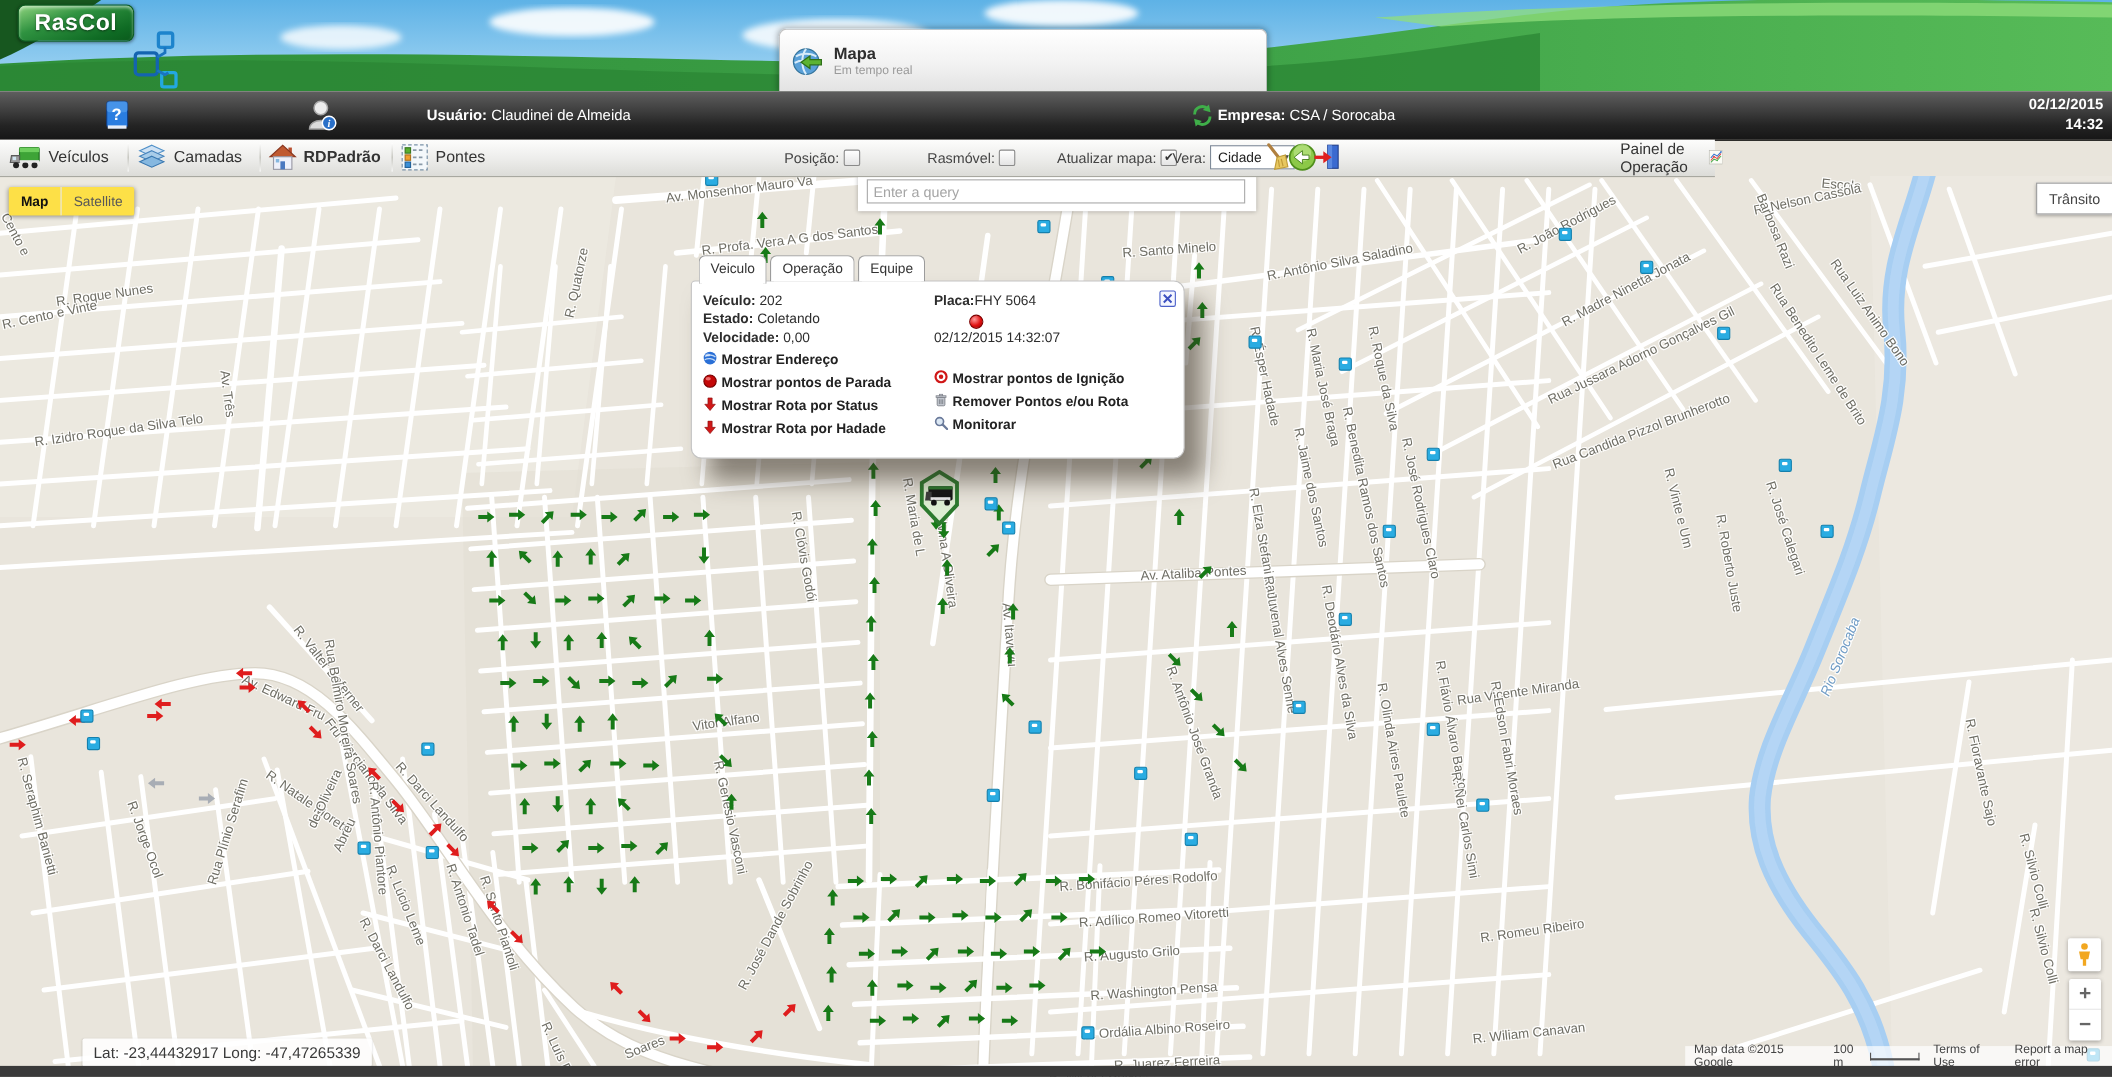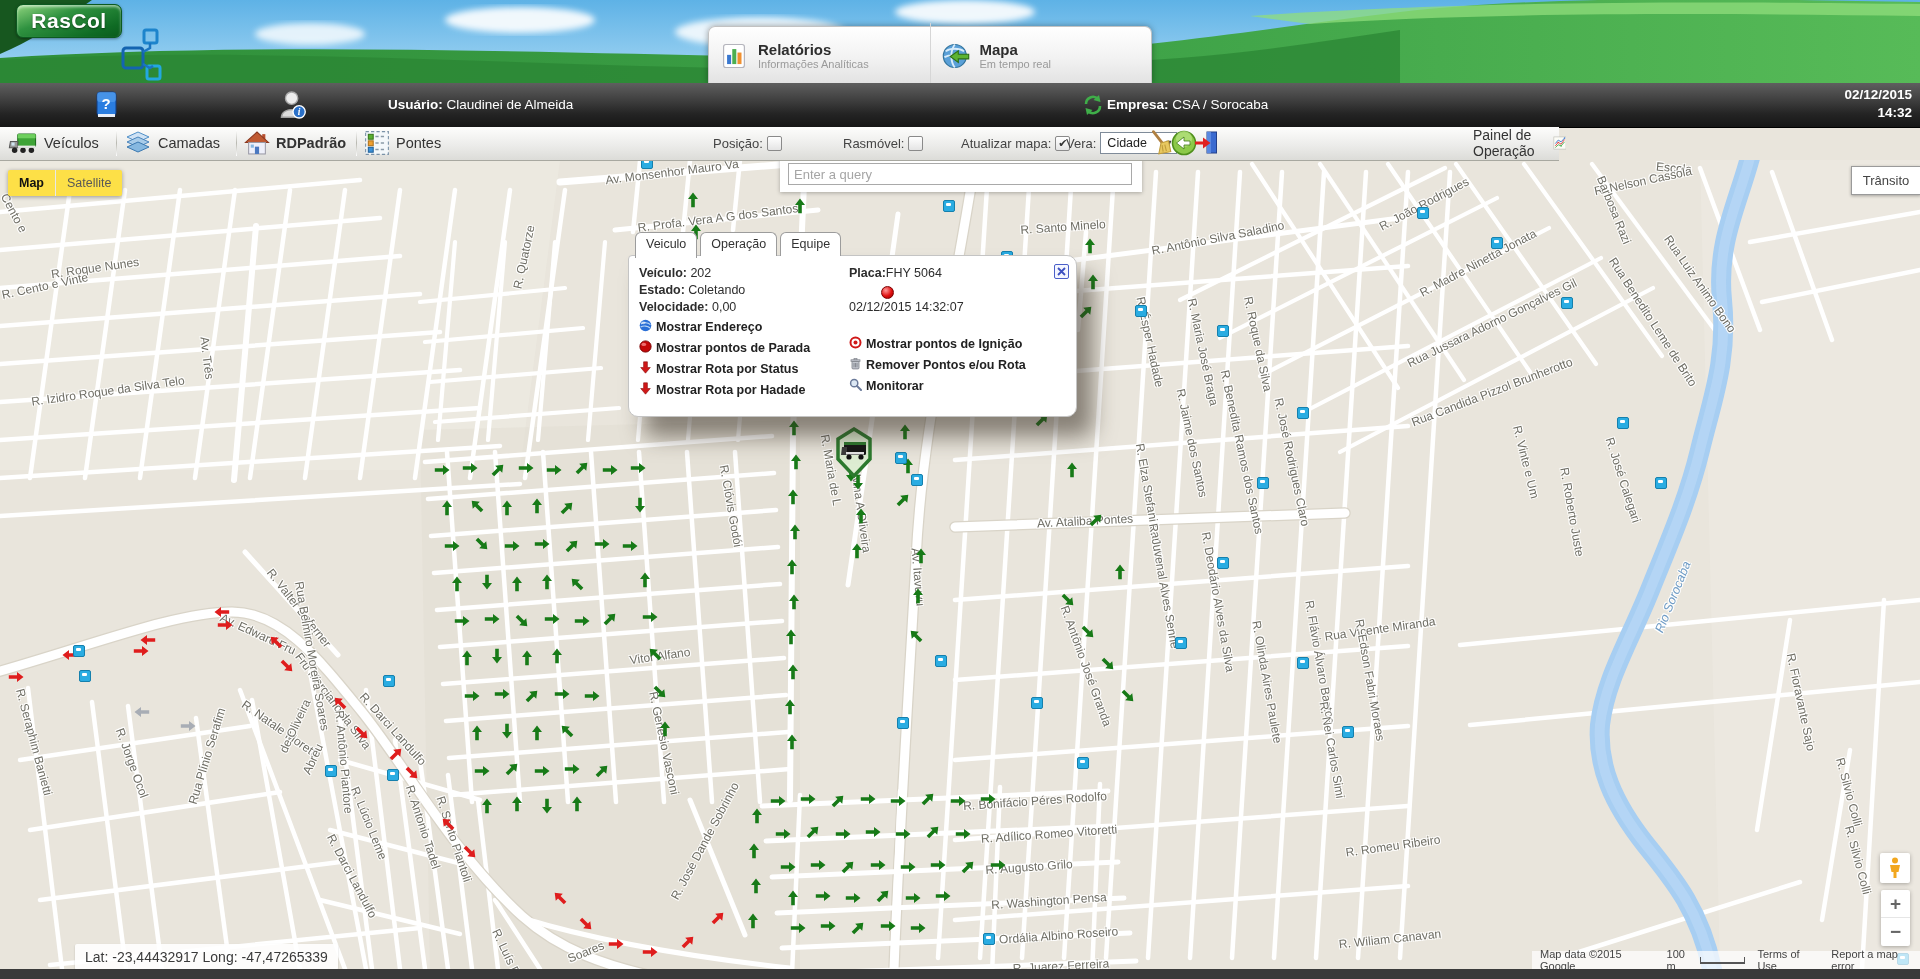--- a/index.html
+++ b/index.html
@@ -144,32 +144,20 @@
   <div id="logo">RasCol</div>
   <svg id="net-icon" width="44" height="55" viewBox="0 0 44 55">
     <g fill="none" stroke="#1d84cc" stroke-width="3">
       <rect x="24" y="2" width="13" height="13" rx="2"></rect>
       <rect x="3" y="20" width="20" height="20" rx="3" stroke="#1464b0"></rect>
       <rect x="27" y="38" width="13" height="13" rx="2" stroke="#23a8e0"></rect>
       <path d="M30,15 L30,20 L23,24 M23,36 L30,40 L33,38" stroke="#1a74c0" stroke-width="2.5"></path>
     </g>
   </svg>
   <div id="nav-panel">
-    <div class="nav-item">
-      <svg width="30" height="30" viewBox="0 0 26 26">
-        <rect x="4" y="3" width="18" height="20" rx="2" fill="#fff" stroke="#b4b4bc"></rect>
-        <rect x="7" y="12" width="3.5" height="8" fill="#3a78d0"></rect>
-        <rect x="11.5" y="7" width="3.5" height="13" fill="#4caf50"></rect>
-        <rect x="16" y="10" width="3.5" height="10" fill="#f09030"></rect>
-      </svg>
-      <div>
-        <div class="nav-label">Relatórios</div>
-        <div class="nav-sub">Informações Analíticas</div>
-      </div>
-    </div>
     <div class="nav-item">
       <svg width="30" height="30" viewBox="0 0 26 26">
         <circle cx="12" cy="13" r="10" fill="#5aa0d8" stroke="#34749c"></circle>
         <path d="M4,9 C8,6 16,6 20,9 M3,14 C8,11 17,12 21,15 M12,3 C8,8 8,18 12,23" stroke="#d8ecfa" stroke-width="1.6" fill="none"></path>
         <polygon points="24,11.5 15,11.5 15,8.5 8,13.5 15,18.5 15,15.5 24,15.5" fill="#5cb332" stroke="#2e7018" stroke-width="1"></polygon>
       </svg>
       <div>
         <div class="nav-label">Mapa</div>
         <div class="nav-sub">Em tempo real</div>
       </div>

